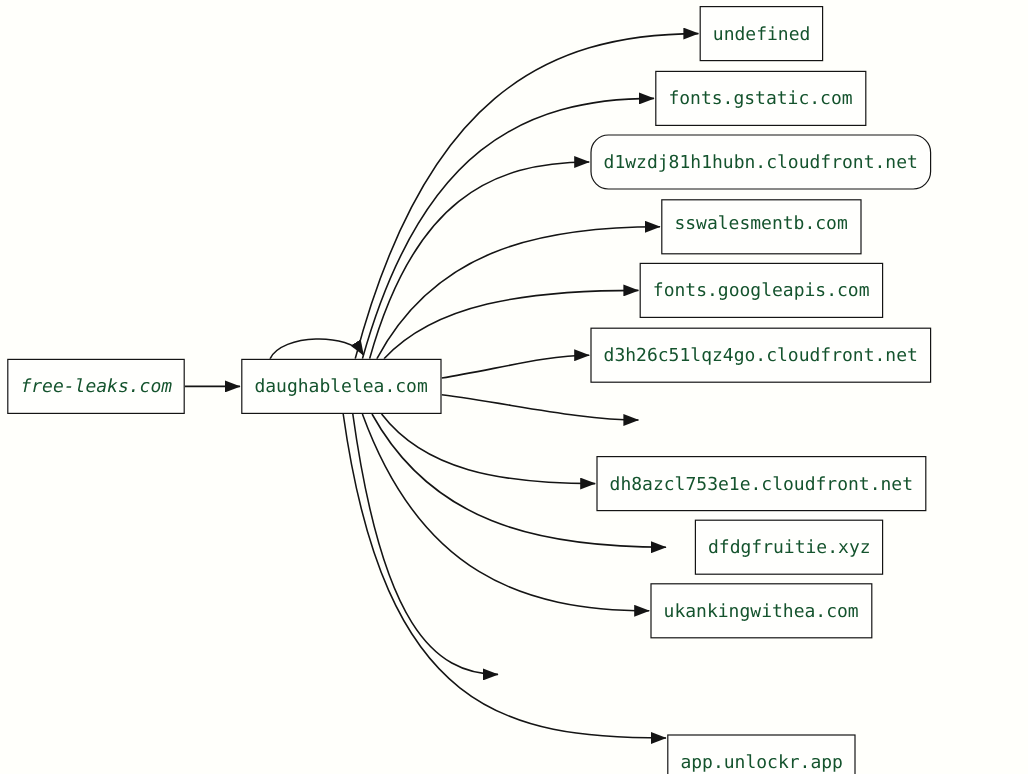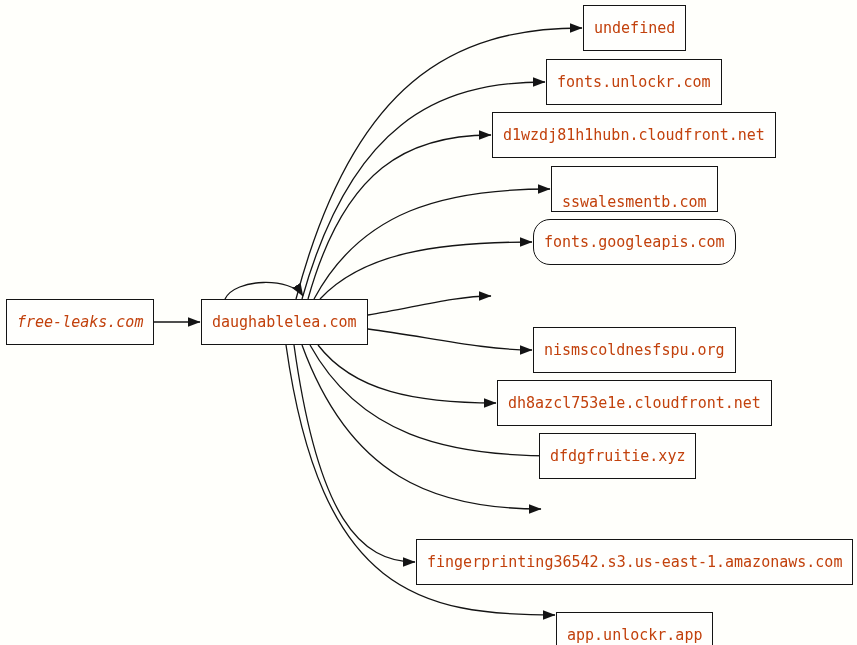--- a/index.html
+++ b/index.html
@@ -12,23 +12,23 @@
   }
   .edges{position:absolute;left:0;top:0;}
   .edge{fill:none;stroke:#141414;stroke-width:1.3;}
   .node{
     position:absolute;
     height:46px;
     box-sizing:border-box;
     border:1.3px solid #141414;
     background:#fffffd;
     display:flex;align-items:center;justify-content:center;
-    padding:0 10px;
+    padding:16px 10px;
     font-size:15px;
-    color:#c2410c;
+    color:#14532d;
     white-space:nowrap;
     z-index:2;
   }
 </style>
 </head>
 <body>
 
 <div class="stage" id="stage">
   <svg class="edges" id="edges" width="857" height="645">
     <defs>
@@ -54,39 +54,39 @@
 <div class="node" style="left: 6px; top: 299px; font-style: italic;">
       <span>free-leaks.com</span>
     </div>
     <div class="node" style="left: 201px; top: 299px;">
       <span>daughablelea.com</span>
     </div>
     <div class="node" style="left: 583px; top: 5px;">
       <span>undefined</span>
     </div>
     <div class="node" style="left: 546px; top: 59px;">
-      <span>fonts.unlockr.com</span>
+      <span>fonts.gstatic.com</span>
     </div>
-    <div class="node" style="left: 492px; top: 112px;">
+    <div class="node" style="left: 492px; top: 112px; border-radius: 15px;">
       <span>d1wzdj81h1hubn.cloudfront.net</span>
     </div>
     <div class="node" style="left: 551px; top: 166px; align-items: flex-end;">
       <span>sswalesmentb.com</span>
     </div>
-    <div class="node" style="left: 533px; top: 219px; border-radius: 17px;">
+    <div class="node" style="left: 533px; top: 219px;">
       <span>fonts.googleapis.com</span>
     </div>
-    <div class="node" style="left: 533px; top: 327px;">
-      <span>nismscoldnesfspu.org</span>
+    <div class="node" style="left: 492px; top: 273px;">
+      <span>d3h26c51lqz4go.cloudfront.net</span>
     </div>
     <div class="node" style="left: 497px; top: 380px; text-align: center;">
       <span>dh8azcl753e1e.cloudfront.net</span>
     </div>
-    <div class="node" style="left: 539px; top: 433px;">
+    <div class="node" style="left: 579px; top: 433px;">
       <span>dfdgfruitie.xyz</span>
     </div>
-    <div class="node" style="left: 416px; top: 539px;">
-      <span>fingerprinting36542.s3.us-east-1.amazonaws.com</span>
+    <div class="node" style="left: 542px; top: 486px;">
+      <span>ukankingwithea.com</span>
     </div>
     <div class="node" style="left: 556px; top: 612px;">
       <span>app.unlockr.app</span>
     </div>
   </div>
 
 </body></html>

